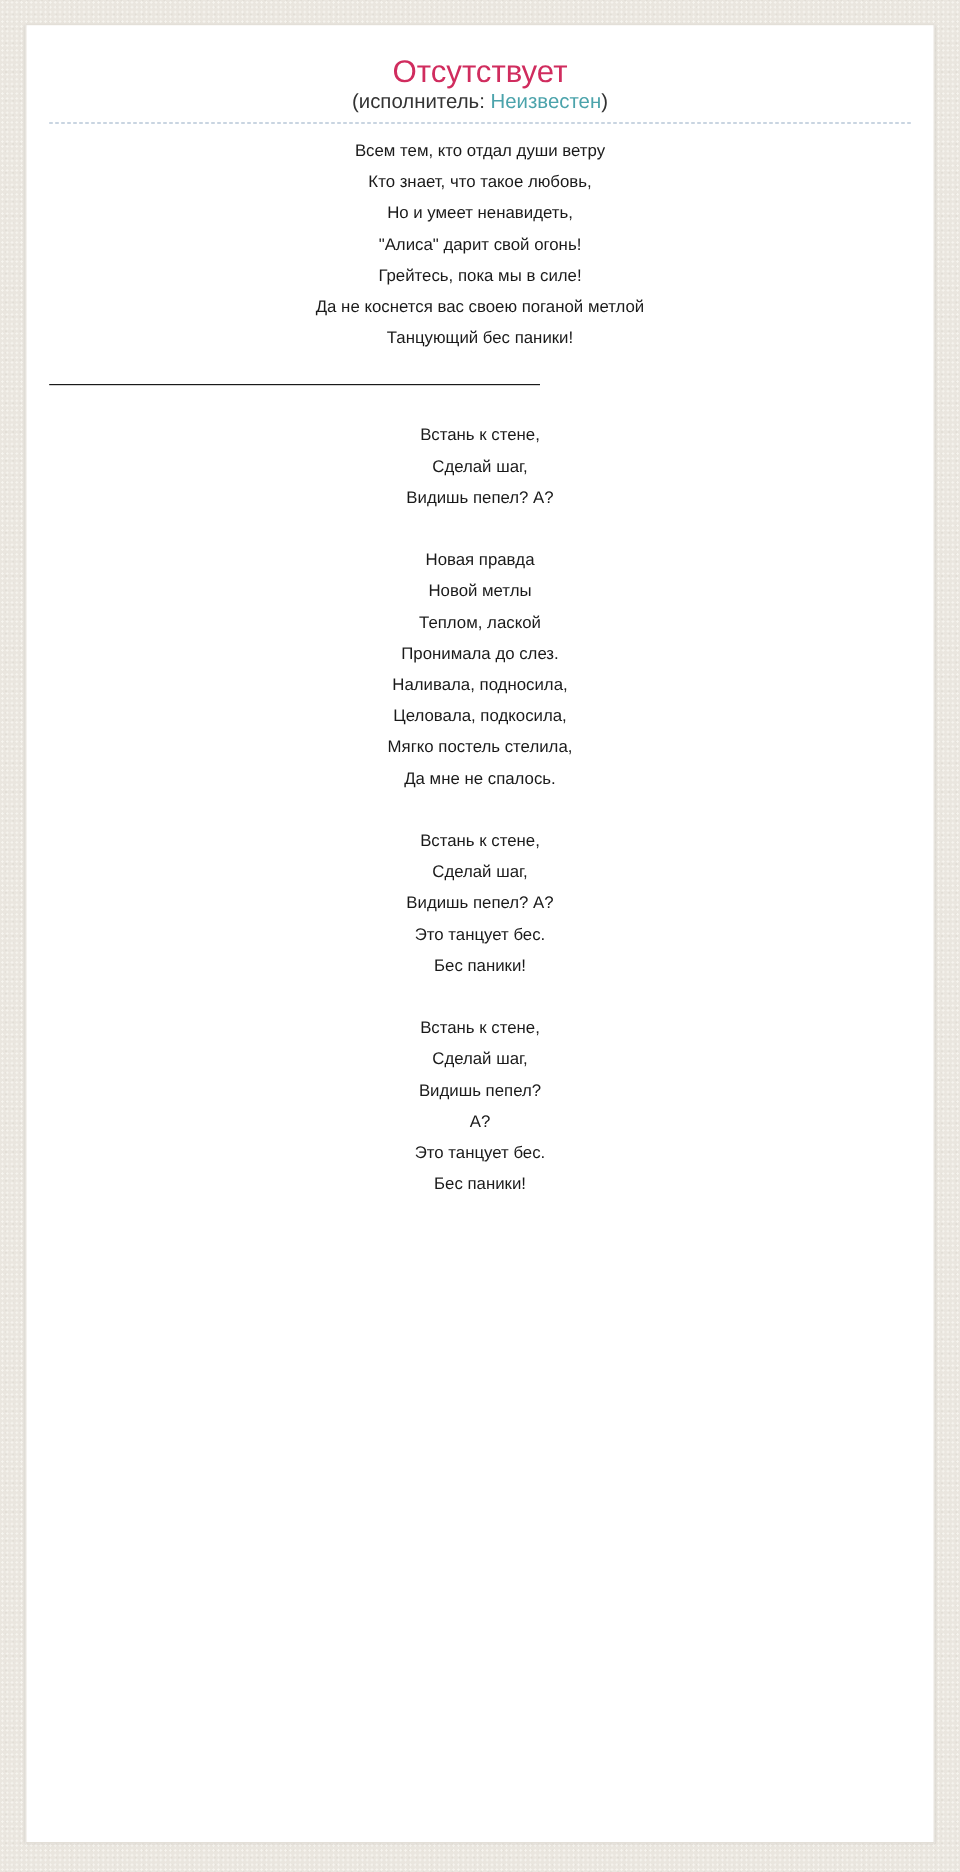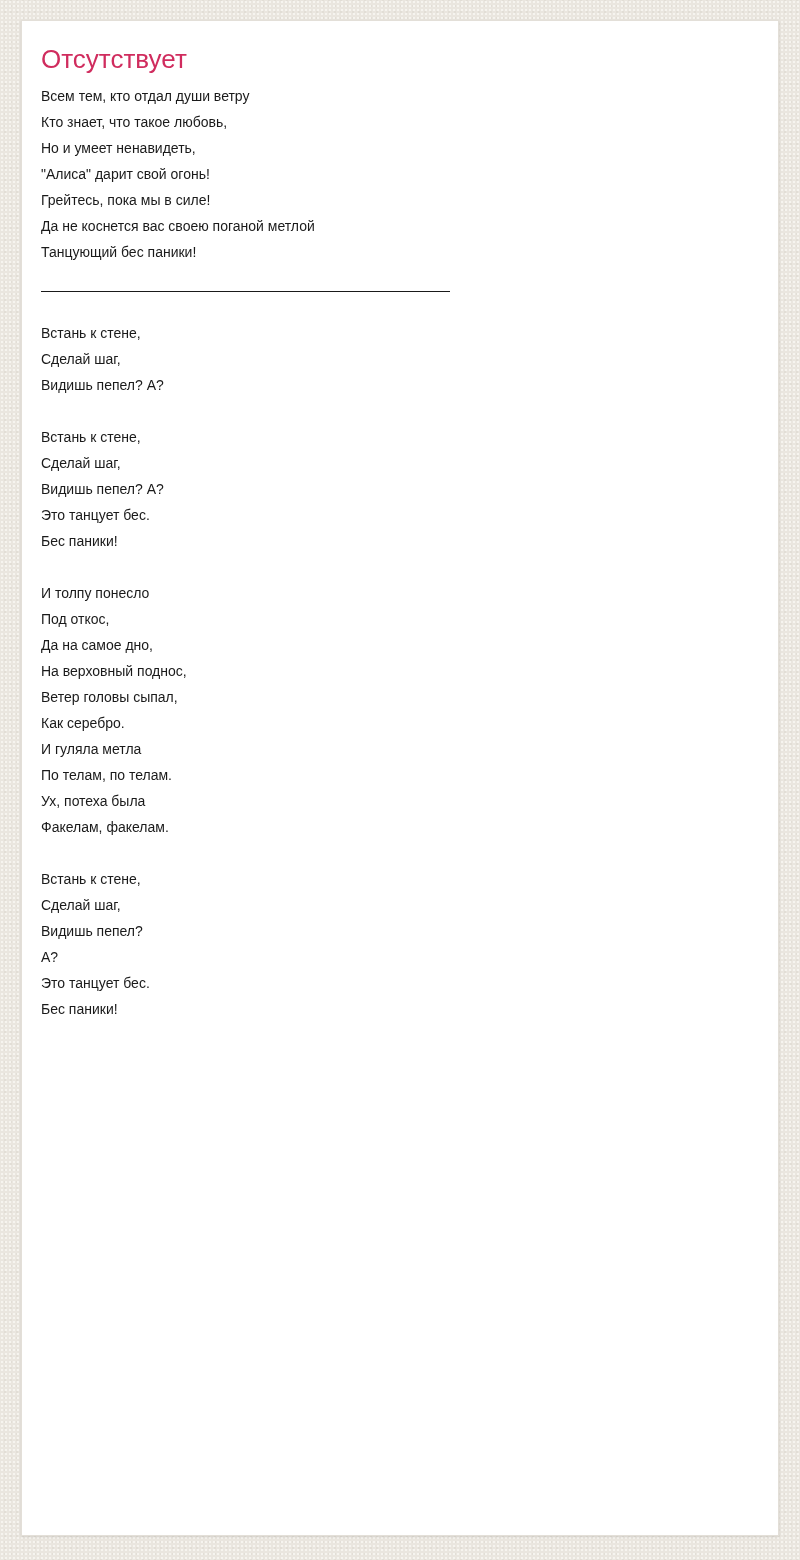--- a/index.html
+++ b/index.html
@@ -21,20 +21,21 @@
   }
   .card {
     box-sizing: border-box;
     width: 758px;
     margin: 20px 21px 0 21px;
     background: #ffffff;
     border: 1px solid #e3dfd8;
     box-shadow: 0 1px 3px rgba(0,0,0,0.10);
     padding: 23px 19px 28px 19px;
     min-height: 1516px;
+    text-align: center;
   }
   .song-title {
     margin: 0;
     font-size: 26px;
     font-weight: 400;
     line-height: 30px;
     color: #d02c5e;
   }
   .artist-line {
     font-size: 17px;
@@ -68,49 +69,48 @@
     margin: 24px 0 28px 0;
   }
 </style>
 </head>
 <body>
 
 <div class="card">
 
   <div class="header">
     <h1 class="song-title">Отсутствует</h1>
+    <div class="artist-line"><span>(исполнитель: </span><a class="artist-link" href="#">Неизвестен</a><span>)</span></div>
   </div>
 
   <div class="lyrics">
     <div class="stanza">Всем тем, кто отдал души ветру
 Кто знает, что такое любовь,
 Но и умеет ненавидеть,
 "Алиса" дарит свой огонь!
 Грейтесь, пока мы в силе!
 Да не коснется вас своею поганой метлой
 Танцующий бес паники!</div>
     <hr class="stanza-divider">
     <div class="stanza">Встань к стене,
 Сделай шаг,
 Видишь пепел? А?</div>
+    <div class="stanza">Новая правда
+Новой метлы
+Теплом, лаской
+Пронимала до слез.
+Наливала, подносила,
+Целовала, подкосила,
+Мягко постель стелила,
+Да мне не спалось.</div>
     <div class="stanza">Встань к стене,
 Сделай шаг,
 Видишь пепел? А?
 Это танцует бес.
 Бес паники!</div>
-    <div class="stanza">И толпу понесло
-Под откос,
-Да на самое дно,
-На верховный поднос,
-Ветер головы сыпал,
-Как серебро.
-И гуляла метла
-По телам, по телам.
-Ух, потеха была
-Факелам, факелам.</div>
     <div class="stanza">Встань к стене,
 Сделай шаг,
 Видишь пепел?
 А?
 Это танцует бес.
 Бес паники!</div>
   </div>
 
 </div>
 

